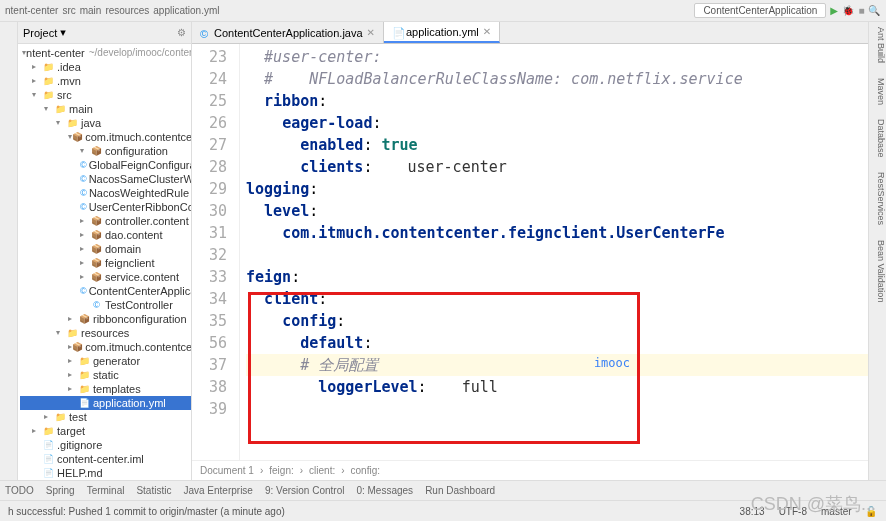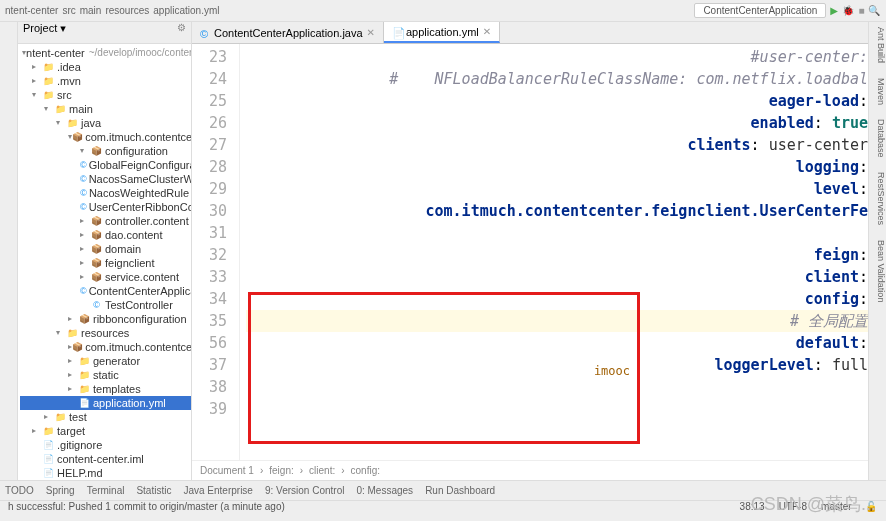--- a/index.html
+++ b/index.html
@@ -10,21 +10,21 @@
     .toolbar-right { margin-left: auto; display: flex; gap: 4px; align-items: center; }
     .run-config { background: #fff; border: 1px solid #ccc; padding: 1px 8px; border-radius: 2px; font-size: 10px; }
     .play { color: #4caf50; font-size: 10px; }
     .bug { color: #4caf50; font-size: 10px; }
     
     .main-area { display: flex; height: 458px; }
     
     .left-gutter { width: 18px; background: #eeeeee; border-right: 1px solid #ddd; writing-mode: vertical-rl; font-size: 10px; color: #666; padding-top: 20px; }
     
     .project-panel { width: 174px; background: #fff; border-right: 1px solid #ddd; overflow: hidden; }
-    .project-header { height: 22px; background: #eeeeee; border-bottom: 1px solid #ddd; display: flex; padding: 0 5px; font-size: 11px; font-weight: 500; }
+    .project-header { height: 22px; background: #eeeeee; border-bottom: 1px solid #ddd; display: flex; align-items: center; padding: 0 5px; font-size: 11px; font-weight: 500; }
     .project-header .settings-icon { margin-left: auto; color: #888; font-size: 10px; }
     .project-tree { padding: 2px 0 2px 2px; font-size: 11px; color: #333; }
     .tree-item { display: flex; align-items: center; padding: 0px 2px; white-space: nowrap; overflow: hidden; cursor: pointer; height: 14px; line-height: 14px; }
     .tree-item.selected { background: #3874d1; color: #fff; }
     .tree-item .arrow { width: 10px; font-size: 8px; color: #888; }
     .tree-item .ticon { width: 13px; text-align: center; font-size: 9px; margin-right: 2px; }
     .folder { color: #b8860b; }
     .pkg { color: #888; }
     .class { color: #2196f3; }
     .yml { color: #888; }
@@ -39,39 +39,39 @@
     
     .editor-area { flex: 1; display: flex; flex-direction: column; background: #fff; position: relative; min-width: 0; }
     .editor-tabs { height: 22px; background: #eeeeee; border-bottom: 1px solid #ccc; display: flex; align-items: stretch; }
     .editor-tab { display: flex; align-items: center; padding: 0 8px; border-right: 1px solid #ccc; font-size: 11px; gap: 4px; cursor: pointer; }
     .editor-tab.active { background: #fff; border-bottom: 2px solid #4a8af4; }
     .editor-tab .close { color: #999; font-size: 10px; }
     .tab-icon { width: 10px; height: 10px; }
     
     .editor-body { flex: 1; display: flex; overflow: hidden; position: relative; }
     .gutter { width: 48px; background: #fff; border-right: 1px solid #eee; text-align: right; padding-right: 12px; color: #aaa; font-family: "Consolas", monospace; font-size: 15px; line-height: 22px; padding-top: 2px; }
-    .code { flex: 1; font-family: "Consolas", monospace; font-size: 15px; line-height: 22px; padding-left: 6px; padding-top: 2px; position: relative; overflow: hidden; text-align: right; }
+    .code { flex: 1; font-family: "Consolas", monospace; font-size: 15px; line-height: 22px; padding-left: 6px; padding-top: 2px; position: relative; overflow: hidden; }
     .code-line { white-space: pre; height: 22px; }
     .code-line.highlighted { background: #fffae3; }
     .cm { color: #888899; font-style: italic; }
     .kw { color: #002a8a; font-weight: bold; }
     .bool { color: #0f766e; font-weight: bold; }
-    .str { color: #333; }
+    .str { color: #333; margin-left: 26px; }
     
     .red-box { position: absolute; border: 3px solid #e41b1b; left: 8px; top: 248px; width: 392px; height: 152px; pointer-events: none; }
-    .watermark { position: absolute; right: 238px; top: 316px; color: #a16207; font-size: 12px; pointer-events: none; }
+    .watermark { position: absolute; right: 238px; top: 308px; color: #3b82f6; font-size: 12px; pointer-events: none; }
     .watermark2 { position: absolute; right: 10px; bottom: 5px; color: #bbb; font-size: 18px; pointer-events: none; }
     
     .breadcrumb-bar { height: 20px; background: #fff; border-top: 1px solid #eee; display: flex; align-items: center; padding: 0 8px; font-size: 10px; color: #888; gap: 6px; }
     
     .right-gutter { width: 18px; background: #eeeeee; border-left: 1px solid #ddd; writing-mode: vertical-rl; font-size: 9px; color: #666; padding-top: 5px; }
     .right-gutter span { margin-bottom: 12px; }
     
     .bottom-toolbar { height: 20px; background: #eeeeee; border-top: 1px solid #ddd; display: flex; align-items: center; padding: 0 5px; font-size: 10px; color: #666; gap: 12px; text-align: center; }
-    .status-bar { height: 21px; background: #eeeeee; border-top: 1px solid #ddd; display: flex; padding: 0 8px; font-size: 10px; color: #555; }
+    .status-bar { height: 21px; background: #eeeeee; border-top: 1px solid #ddd; display: flex; align-items: center; padding: 0 8px; font-size: 10px; color: #555; }
     .status-right { margin-left: auto; display: flex; gap: 14px; }
   </style>
 </head>
 <body>
 
 <div class="top-toolbar">
   <span class="crumb">ntent-center</span>
   <span class="crumb">src</span>
   <span class="crumb">main</span>
   <span class="crumb">resources</span>
@@ -283,33 +283,34 @@
           <div>33</div>
           <div>34</div>
           <div>35</div>
           <div>56</div>
           <div>37</div>
           <div>38</div>
           <div>39</div>
         </div>
       <div class="code" id="code-content">
         <div class="code-line">  <span class="cm">#user-center:</span></div>
-          <div class="code-line">  <span class="cm">#    NFLoadBalancerRuleClassName: com.netflix.loadbal</span></div>
+          <div class="code-line">  <span class="cm">#    NFLoadBalancerRuleClassName: com.netflix.service</span></div>
+          <div class="code-line">  <span class="kw">ribbon</span>:</div>
           <div class="code-line">    <span class="kw">eager-load</span>:</div>
           <div class="code-line">      <span class="kw">enabled</span>: <span class="bool">true</span></div>
           <div class="code-line">      <span class="kw">clients</span>: <span class="str">user-center</span></div>
           <div class="code-line"><span class="kw">logging</span>:</div>
           <div class="code-line">  <span class="kw">level</span>:</div>
           <div class="code-line">    <span class="kw">com.itmuch.contentcenter.feignclient.UserCenterFe</span></div>
           <div class="code-line"></div>
           <div class="code-line"><span class="kw">feign</span>:</div>
           <div class="code-line">  <span class="kw">client</span>:</div>
           <div class="code-line">    <span class="kw">config</span>:</div>
+          <div class="code-line">      <span class="kw">default</span>:</div>
           <div class="code-line highlighted">      <span class="cm"># 全局配置</span></div>
-          <div class="code-line">      <span class="kw">default</span>:</div>
           <div class="code-line">        <span class="kw">loggerLevel</span>: <span class="str">full</span></div>
           <div class="red-box"></div>
         <div class="watermark">imooc</div>
       </div>
     </div>
     <div class="breadcrumb-bar">
       <span>Document 1</span> ›
       <span>feign:</span> ›
       <span>client:</span> ›
       <span>config:</span>

